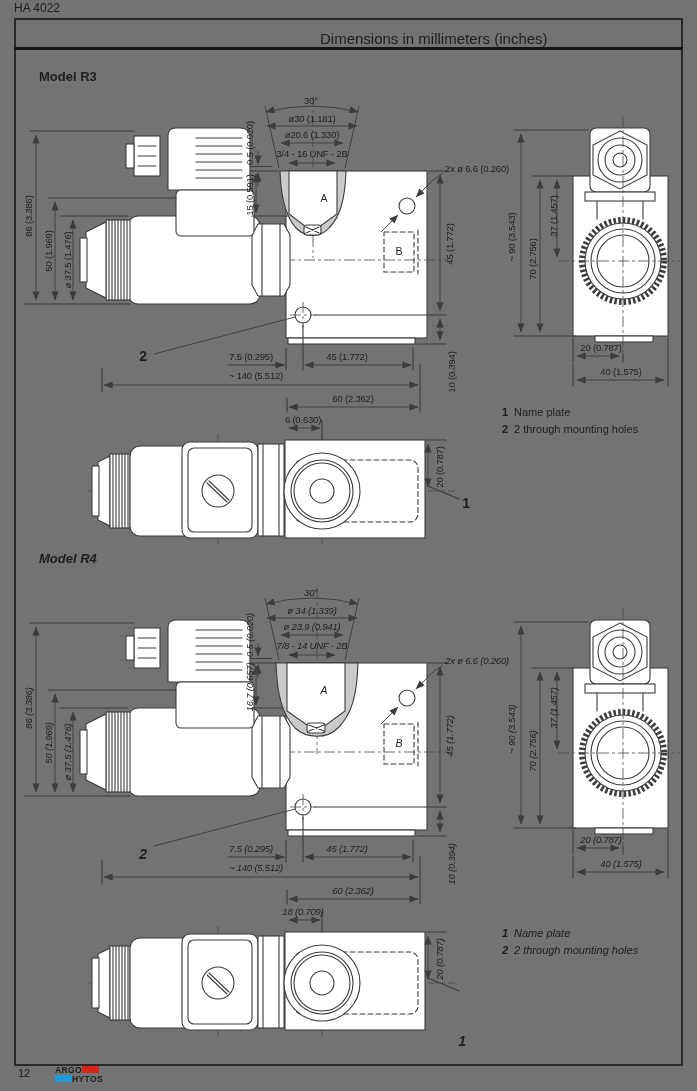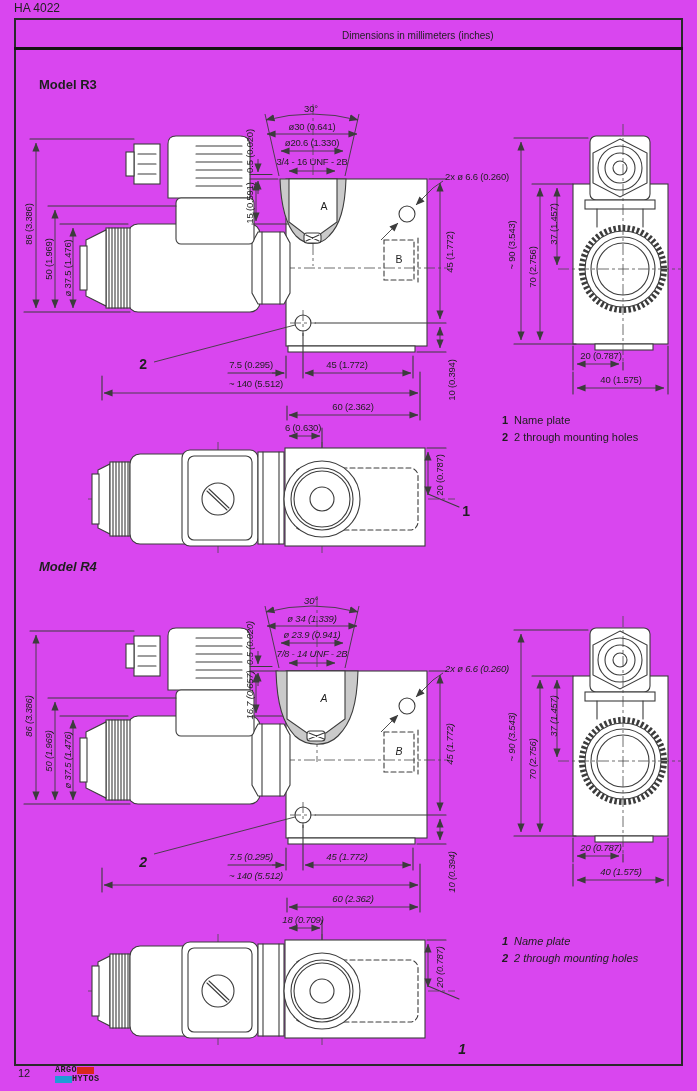--- a/index.html
+++ b/index.html
@@ -1,23 +1,23 @@
 <!DOCTYPE html>
 <html><head>
 <meta charset="utf-8">
 <style>
   html,body{margin:0;padding:0;background:#fff;}
-  .page{position:relative;width:697px;height:1091px;background:#d946ef;overflow:hidden;
+  .page{position:relative;width:697px;height:1091px;background:#737373;overflow:hidden;
         font-family:"Liberation Sans",sans-serif;color:#1e1e1e;}
   .doc-code{position:absolute;left:14px;top:1px;font-size:12px;color:#222;}
   .frame{position:absolute;left:14px;top:18px;width:665px;height:1044px;border:2px solid #2a2a2a;}
   .header-rule{position:absolute;left:14px;top:47px;width:669px;height:3px;background:#141414;}
   .page-title{position:absolute;left:32px;top:24px;font-size:19px;font-weight:bold;letter-spacing:.2px;}
-  .page-subtitle{position:absolute;left:314px;top:30px;font-size:10px;padding-left:28px;}
-  .sec{position:absolute;left:0;top:16px;width:697px;height:560px;}
+  .page-subtitle{position:absolute;left:292px;top:30px;font-size:15px;padding-left:28px;}
+  .sec{position:absolute;left:0;top:8px;width:697px;height:560px;}
   .sec-r4{transform:translateY(492px);font-style:italic;}
   .heading{position:absolute;left:39px;top:61px;font-size:13px;font-weight:bold;}
   .sec-r4 .heading{top:51px;}
   .draw{position:absolute;left:0;top:0;}
   .lbl{position:absolute;transform:translate(-50%,-50%);font-size:9.5px;line-height:1;
        letter-spacing:-0.2px;white-space:nowrap;color:#1f1f1f;}
   .rot{transform:translate(-50%,-50%) rotate(-90deg);}
   .callout{font-size:14px;font-weight:bold;}
   
   .l-angle{left:311px;top:93px}
@@ -50,21 +50,21 @@
   .l-ev-20{left:601px;top:340px}
   .l-ev-40{left:621px;top:364px}
   
   .legend{position:absolute;left:502px;top:396px;font-size:11px;}
   .sec-r4 .legend{top:425px;}
   .lg-row{display:flex;line-height:17px;}
   .lg-num{font-weight:bold;width:12px;}
   
   .page-num{position:absolute;left:18px;top:1067px;font-size:11px;}
   .logo{position:absolute;left:55px;top:1066px;}
-  .logo-row{display:flex;align-items:flex-end;height:8px;margin-bottom:1px;font-family:Liberation Mono, monospace;}
+  .logo-row{display:flex;align-items:flex-start;height:8px;margin-bottom:1px;}
   .logo-text{font-size:8.5px;font-weight:bold;letter-spacing:.4px;line-height:1;}
   .logo-block{width:17px;height:7px;}
   
   .o{stroke:#3c3c3c;stroke-width:1.1;fill:none;stroke-linecap:round;}
   .f{fill:#fff;}
   .g{fill:#cacaca;}
   .dim{stroke:#3c3c3c;stroke-width:.9;fill:none;}
   .cl{stroke:#4a4a4a;stroke-width:.8;fill:none;stroke-dasharray:11 3 3 3;}
   .dash{stroke-dasharray:5 3;}
 </style>
@@ -207,21 +207,21 @@
   <div class="header-rule"></div>
 
   
   <div class="sec sec-r3">
     <svg class="draw" width="697" height="560" viewBox="0 0 697 560">
       <use href="#valve-core"></use>
       <use href="#funnel-r3"></use>
     </svg>
     <span class="heading">Model R3</span>
     <span class="lbl l-angle">30°</span>
-    <span class="lbl l-dia-outer">ø30 (0.641)</span>
+    <span class="lbl l-dia-outer">ø30 (1.181)</span>
     <span class="lbl l-dia-inner">ø20.6 (1.330)</span>
     <span class="lbl l-thread">3/4 - 16 UNF - 2B</span>
     <span class="lbl rot l-depth-small">0.5 (0.020)</span>
     <span class="lbl rot l-port-depth">15 (0.591)</span>
     <span class="lbl l-port-a">A</span>
     <span class="lbl l-port-b">B</span>
     <span class="lbl l-holes">2x ø 6.6 (0.260)</span>
     <span class="lbl rot l-h45">45 (1.772)</span>
     <span class="lbl rot l-total-h">86 (3.386)</span>
     <span class="lbl rot l-coil-h">50 (1.969)</span>

